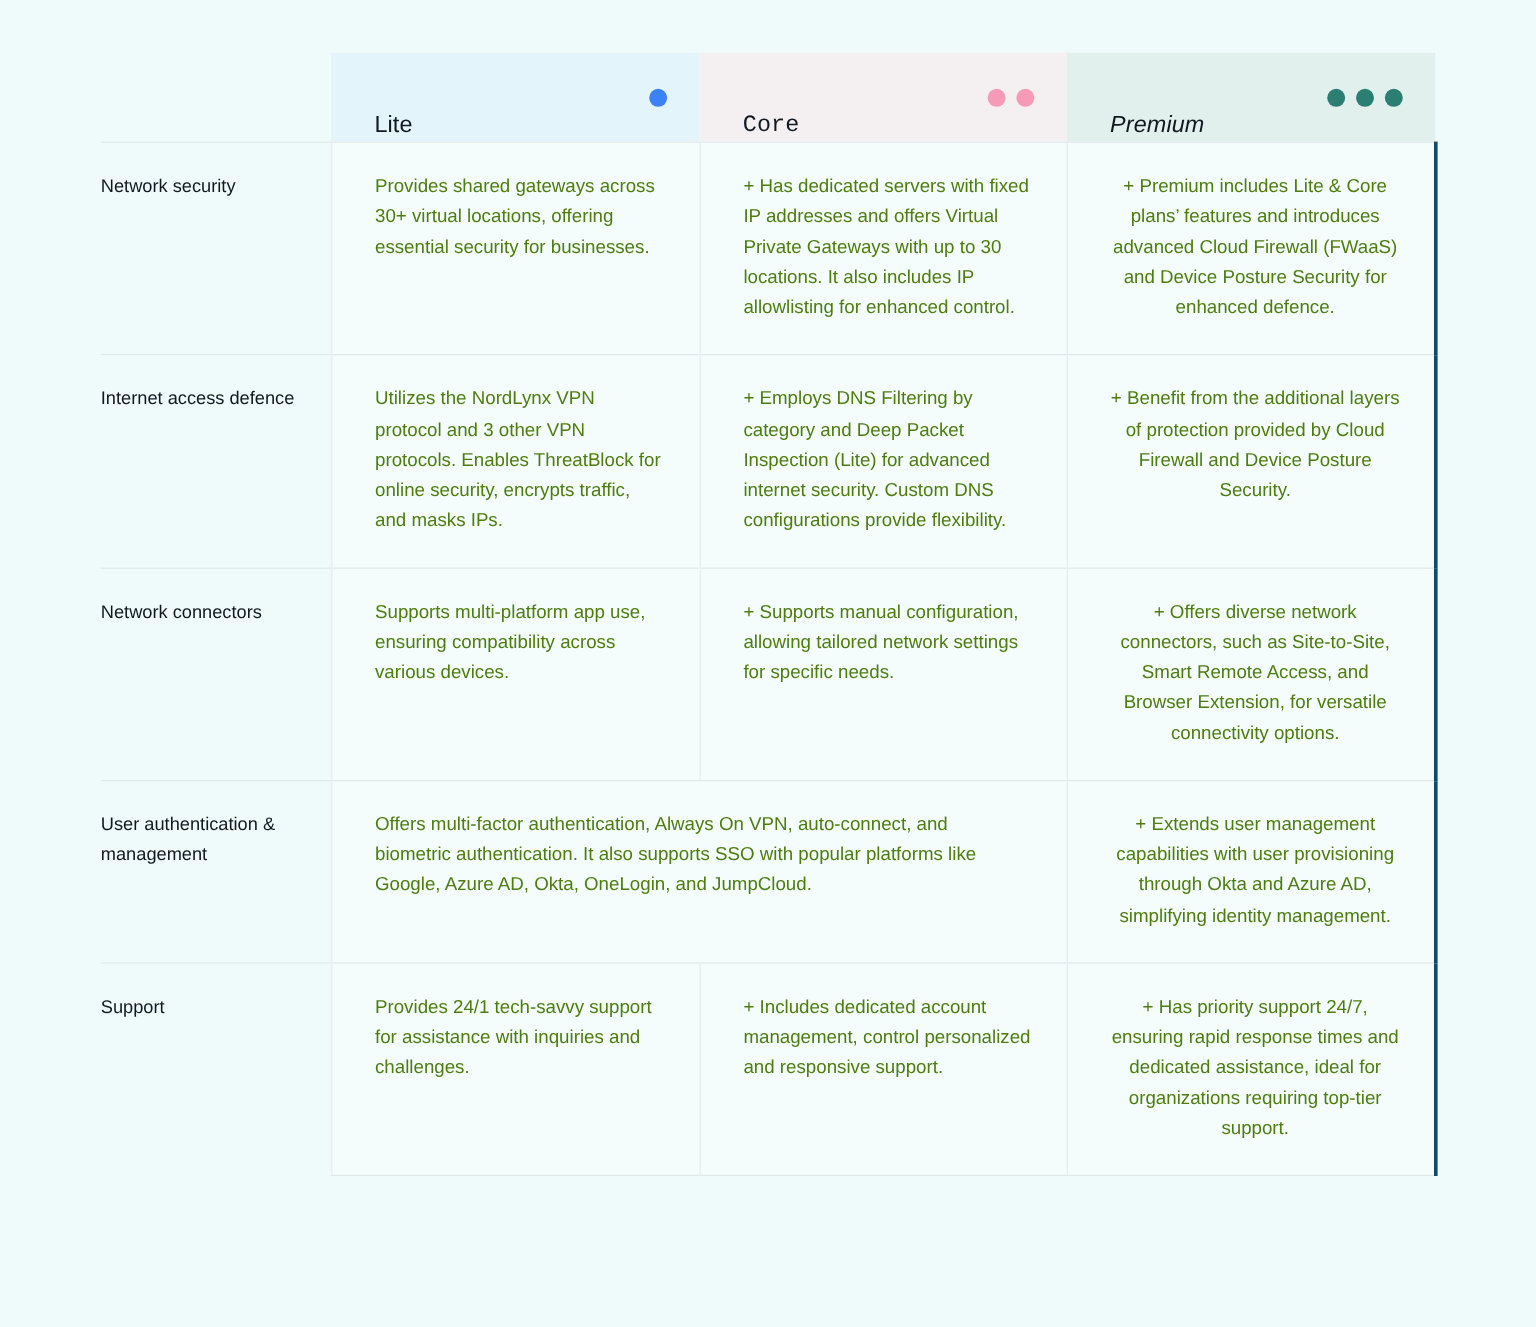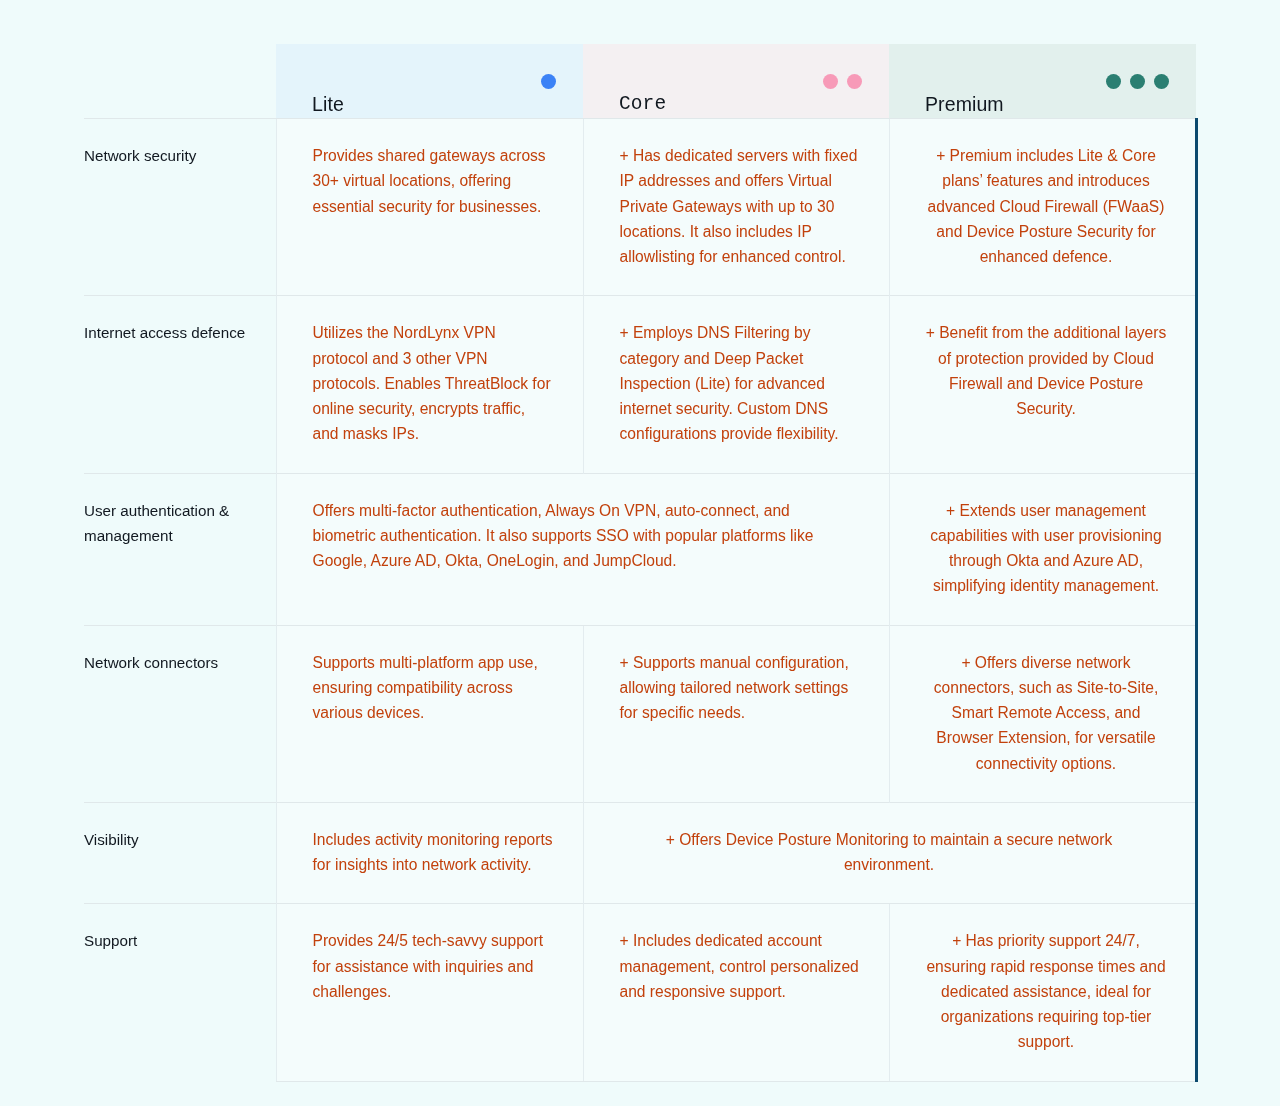--- a/index.html
+++ b/index.html
@@ -56,21 +56,21 @@
   .head-cell {
     height: 74px;
     box-sizing: border-box;
     display: flex;
     align-items: center;
     justify-content: space-between;
     padding: 0 27px 0 36px;
   }
   .head-cell.lite    { background: #e4f4fb; }
   .head-cell.core    { background: #f4f0f2; font-family: Liberation Mono, monospace; }
-  .head-cell.premium { background: #e2f0ed; }
+  .head-cell.premium { background: #e2f0ed; font-style: italic; }
 
   .head-title {
     font-size: 19.5px;
     font-weight: 400;
     color: #111820;
     letter-spacing: 0.1px;
     line-height: 1;
     margin-top: 48px;
   }
 
@@ -108,21 +108,21 @@
   }
   tbody td.last-col {
     border-right: 3px solid #0c4a6e;
     text-align: center;
   }
 
   .cell-inner {
     padding: 24px 28px 26px 36px;
     font-size: 15.6px;
     line-height: 1.62;
-    color: #c2410c;
+    color: #4d7c0f;
     font-weight: 400;
   }
   .cell-inner.lbl-inner {
     padding: 24px 18px 26px 0px;
     font-size: 15.2px;
     line-height: 1.68;
     color: #111820;
   }
   .cell-inner.wide {
     padding-right: 36px;
@@ -204,63 +204,52 @@
           <td>
             <div class="cell-inner">+ Employs DNS Filtering by category and Deep Packet Inspection (Lite) for advanced internet security. Custom DNS configurations provide flexibility.</div>
           </td>
           <td class="last-col">
             <div class="cell-inner">+ Benefit from the additional layers of protection provided by Cloud Firewall and Device Posture Security.</div>
           </td>
         </tr>
 
         <tr>
           <td class="lbl">
+            <div class="cell-inner lbl-inner">Network connectors</div>
+          </td>
+          <td>
+            <div class="cell-inner">Supports multi-platform app use, ensuring compatibility across various devices.</div>
+          </td>
+          <td>
+            <div class="cell-inner">+ Supports manual configuration, allowing tailored network settings for specific needs.</div>
+          </td>
+          <td class="last-col">
+            <div class="cell-inner">+ Offers diverse network connectors, such as Site-to-Site, Smart Remote Access, and Browser Extension, for versatile connectivity options.</div>
+          </td>
+        </tr>
+
+        <tr>
+          <td class="lbl">
             <div class="cell-inner lbl-inner">User authentication &amp; management</div>
           </td>
           <td colspan="2">
             <div class="cell-inner wide">Offers multi-factor authentication, Always On VPN, auto-connect, and biometric authentication. It also supports SSO with popular platforms like Google, Azure AD, Okta, OneLogin, and JumpCloud.</div>
           </td>
           <td class="last-col">
             <div class="cell-inner">+ Extends user management capabilities with user provisioning through Okta and Azure AD, simplifying identity management.</div>
           </td>
         </tr>
 
-        <tr>
-          <td class="lbl">
-            <div class="cell-inner lbl-inner">Network connectors</div>
-          </td>
-          <td>
-            <div class="cell-inner">Supports multi-platform app use, ensuring compatibility across various devices.</div>
-          </td>
-          <td>
-            <div class="cell-inner">+ Supports manual configuration, allowing tailored network settings for specific needs.</div>
-          </td>
-          <td class="last-col">
-            <div class="cell-inner">+ Offers diverse network connectors, such as Site-to-Site, Smart Remote Access, and Browser Extension, for versatile connectivity options.</div>
-          </td>
-        </tr>
-
-        <tr>
-          <td class="lbl">
-            <div class="cell-inner lbl-inner">Visibility</div>
-          </td>
-          <td>
-            <div class="cell-inner">Includes activity monitoring reports for insights into network activity.</div>
-          </td>
-          <td colspan="2" class="last-col">
-            <div class="cell-inner wide">+ Offers Device Posture Monitoring to maintain a secure network environment.</div>
-          </td>
-        </tr>
 
         <tr>
           <td class="lbl">
             <div class="cell-inner lbl-inner">Support</div>
           </td>
           <td>
-            <div class="cell-inner">Provides 24/5 tech-savvy support for assistance with inquiries and challenges.</div>
+            <div class="cell-inner">Provides 24/1 tech-savvy support for assistance with inquiries and challenges.</div>
           </td>
           <td>
             <div class="cell-inner">+ Includes dedicated account management, control personalized and responsive support.</div>
           </td>
           <td class="last-col">
             <div class="cell-inner">+ Has priority support 24/7, ensuring rapid response times and dedicated assistance, ideal for organizations requiring top-tier support.</div>
           </td>
         </tr>
 
       </tbody>

